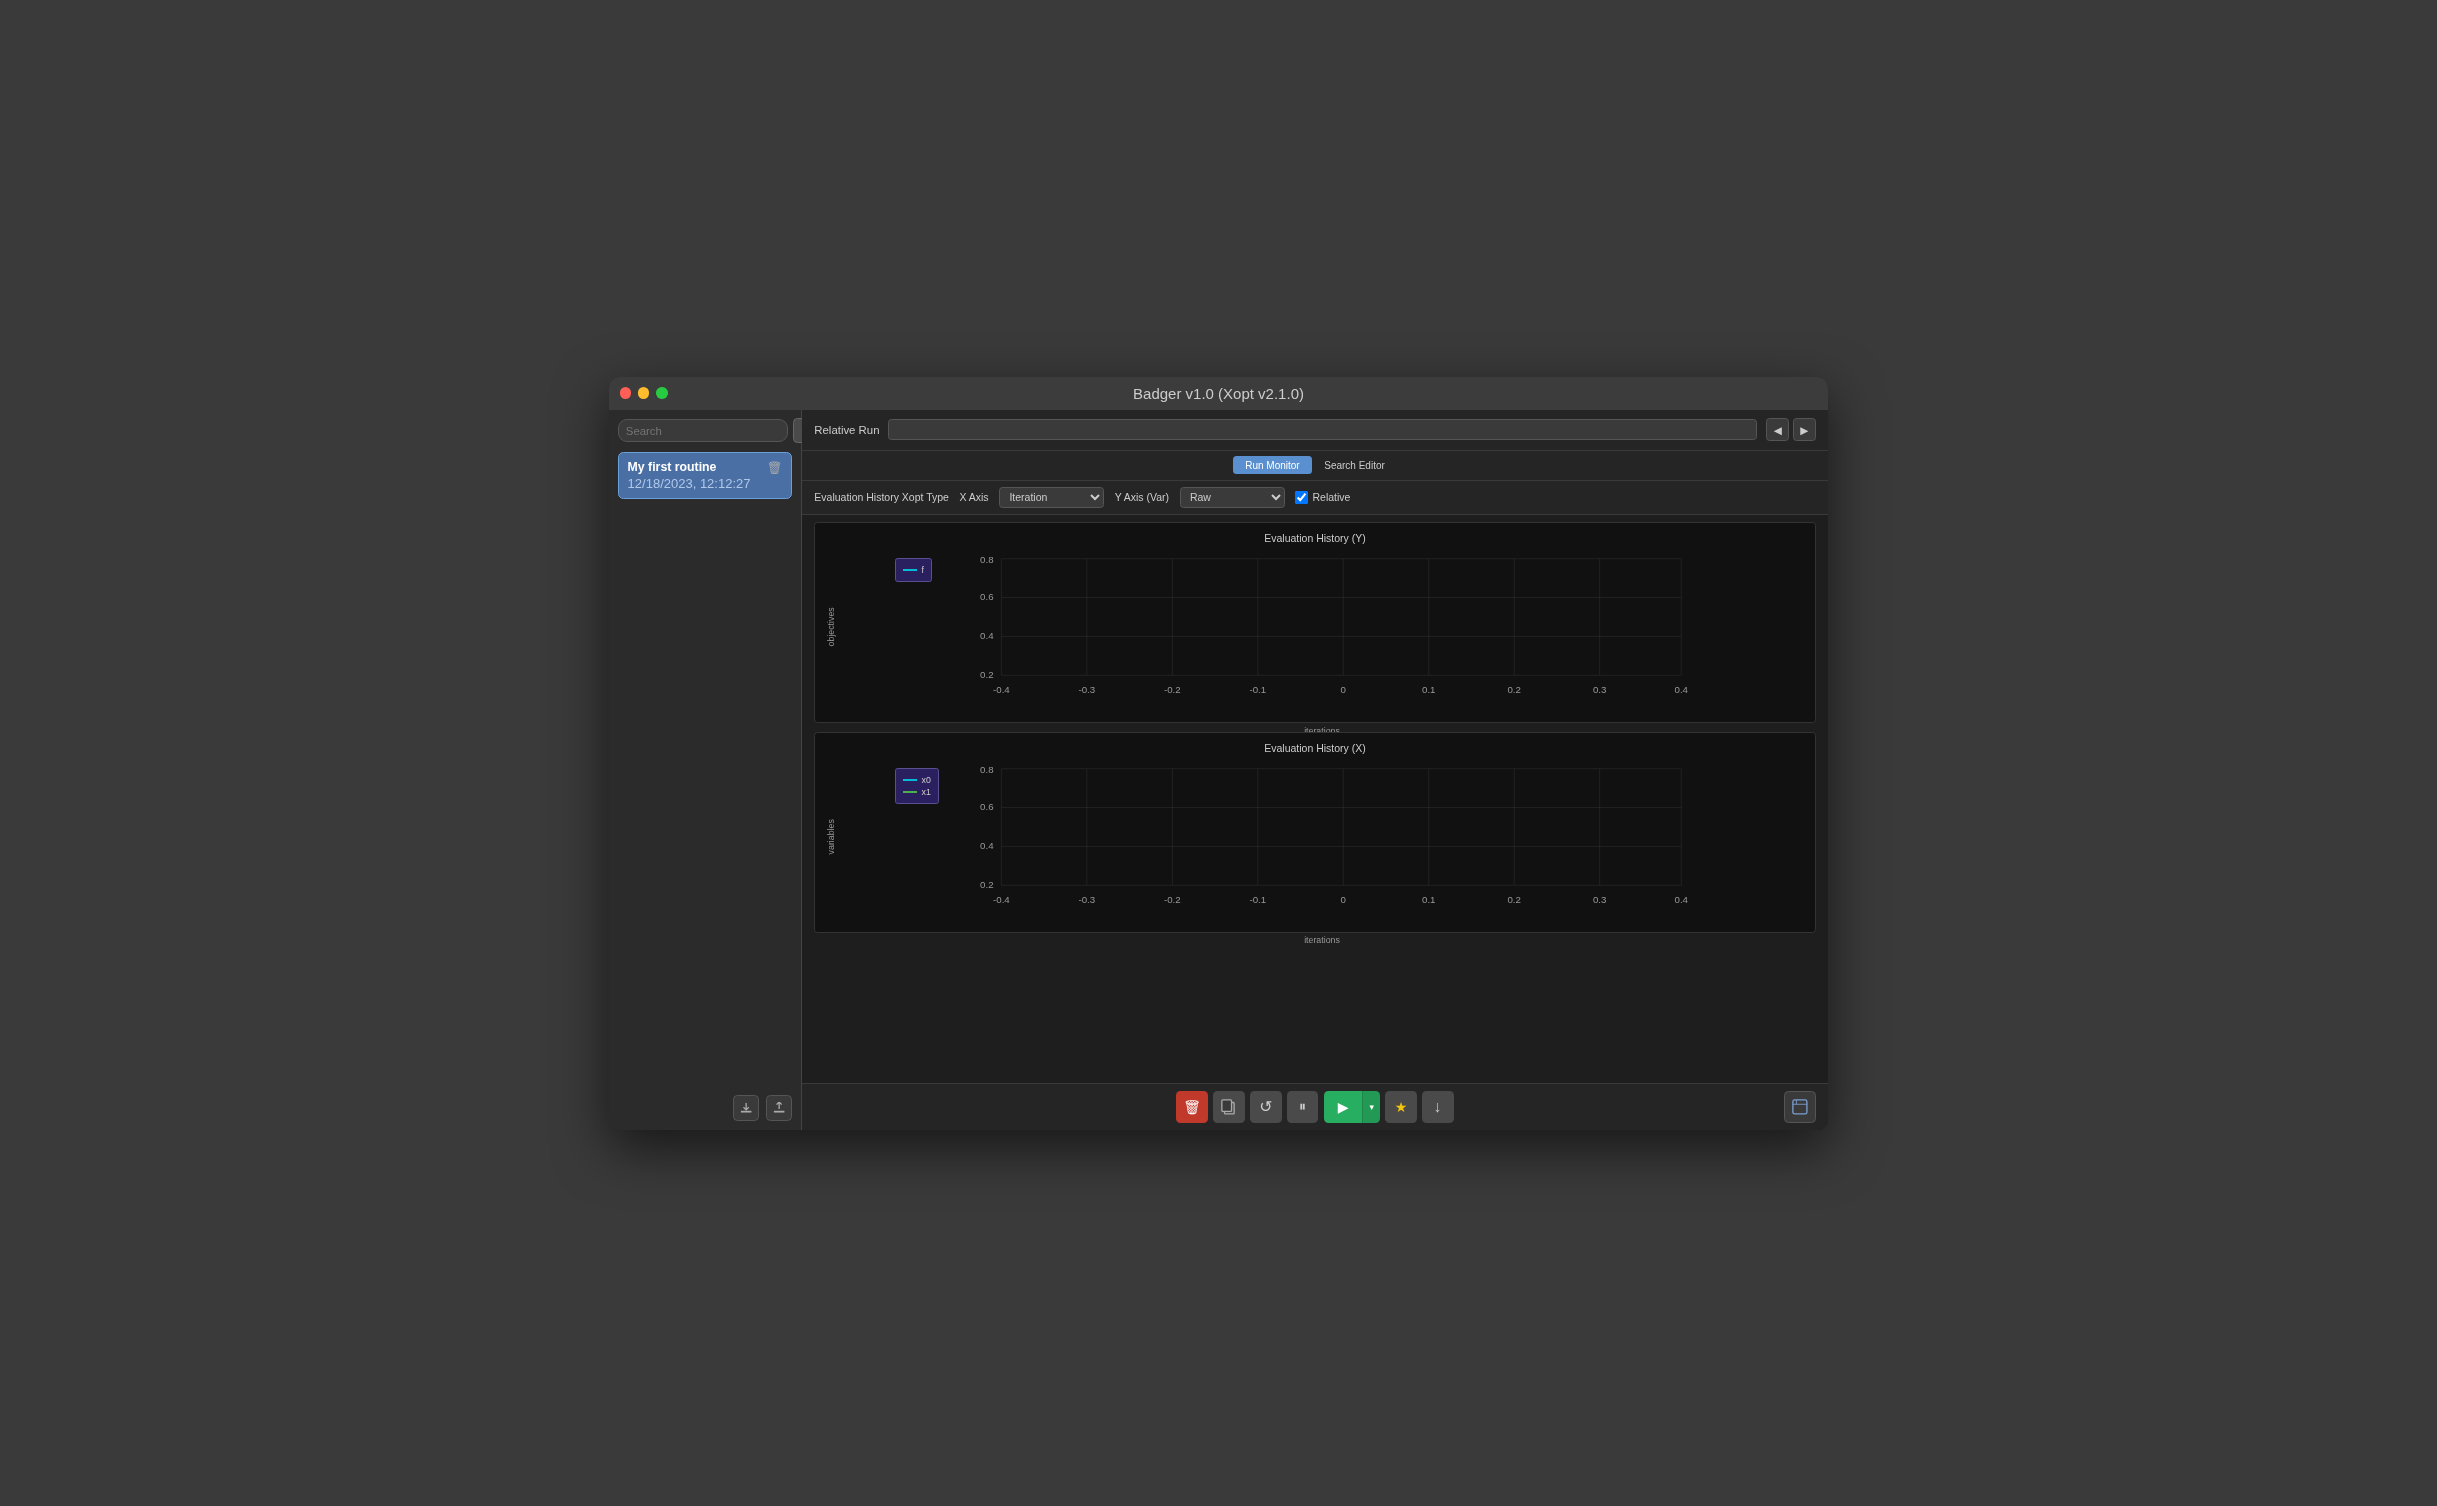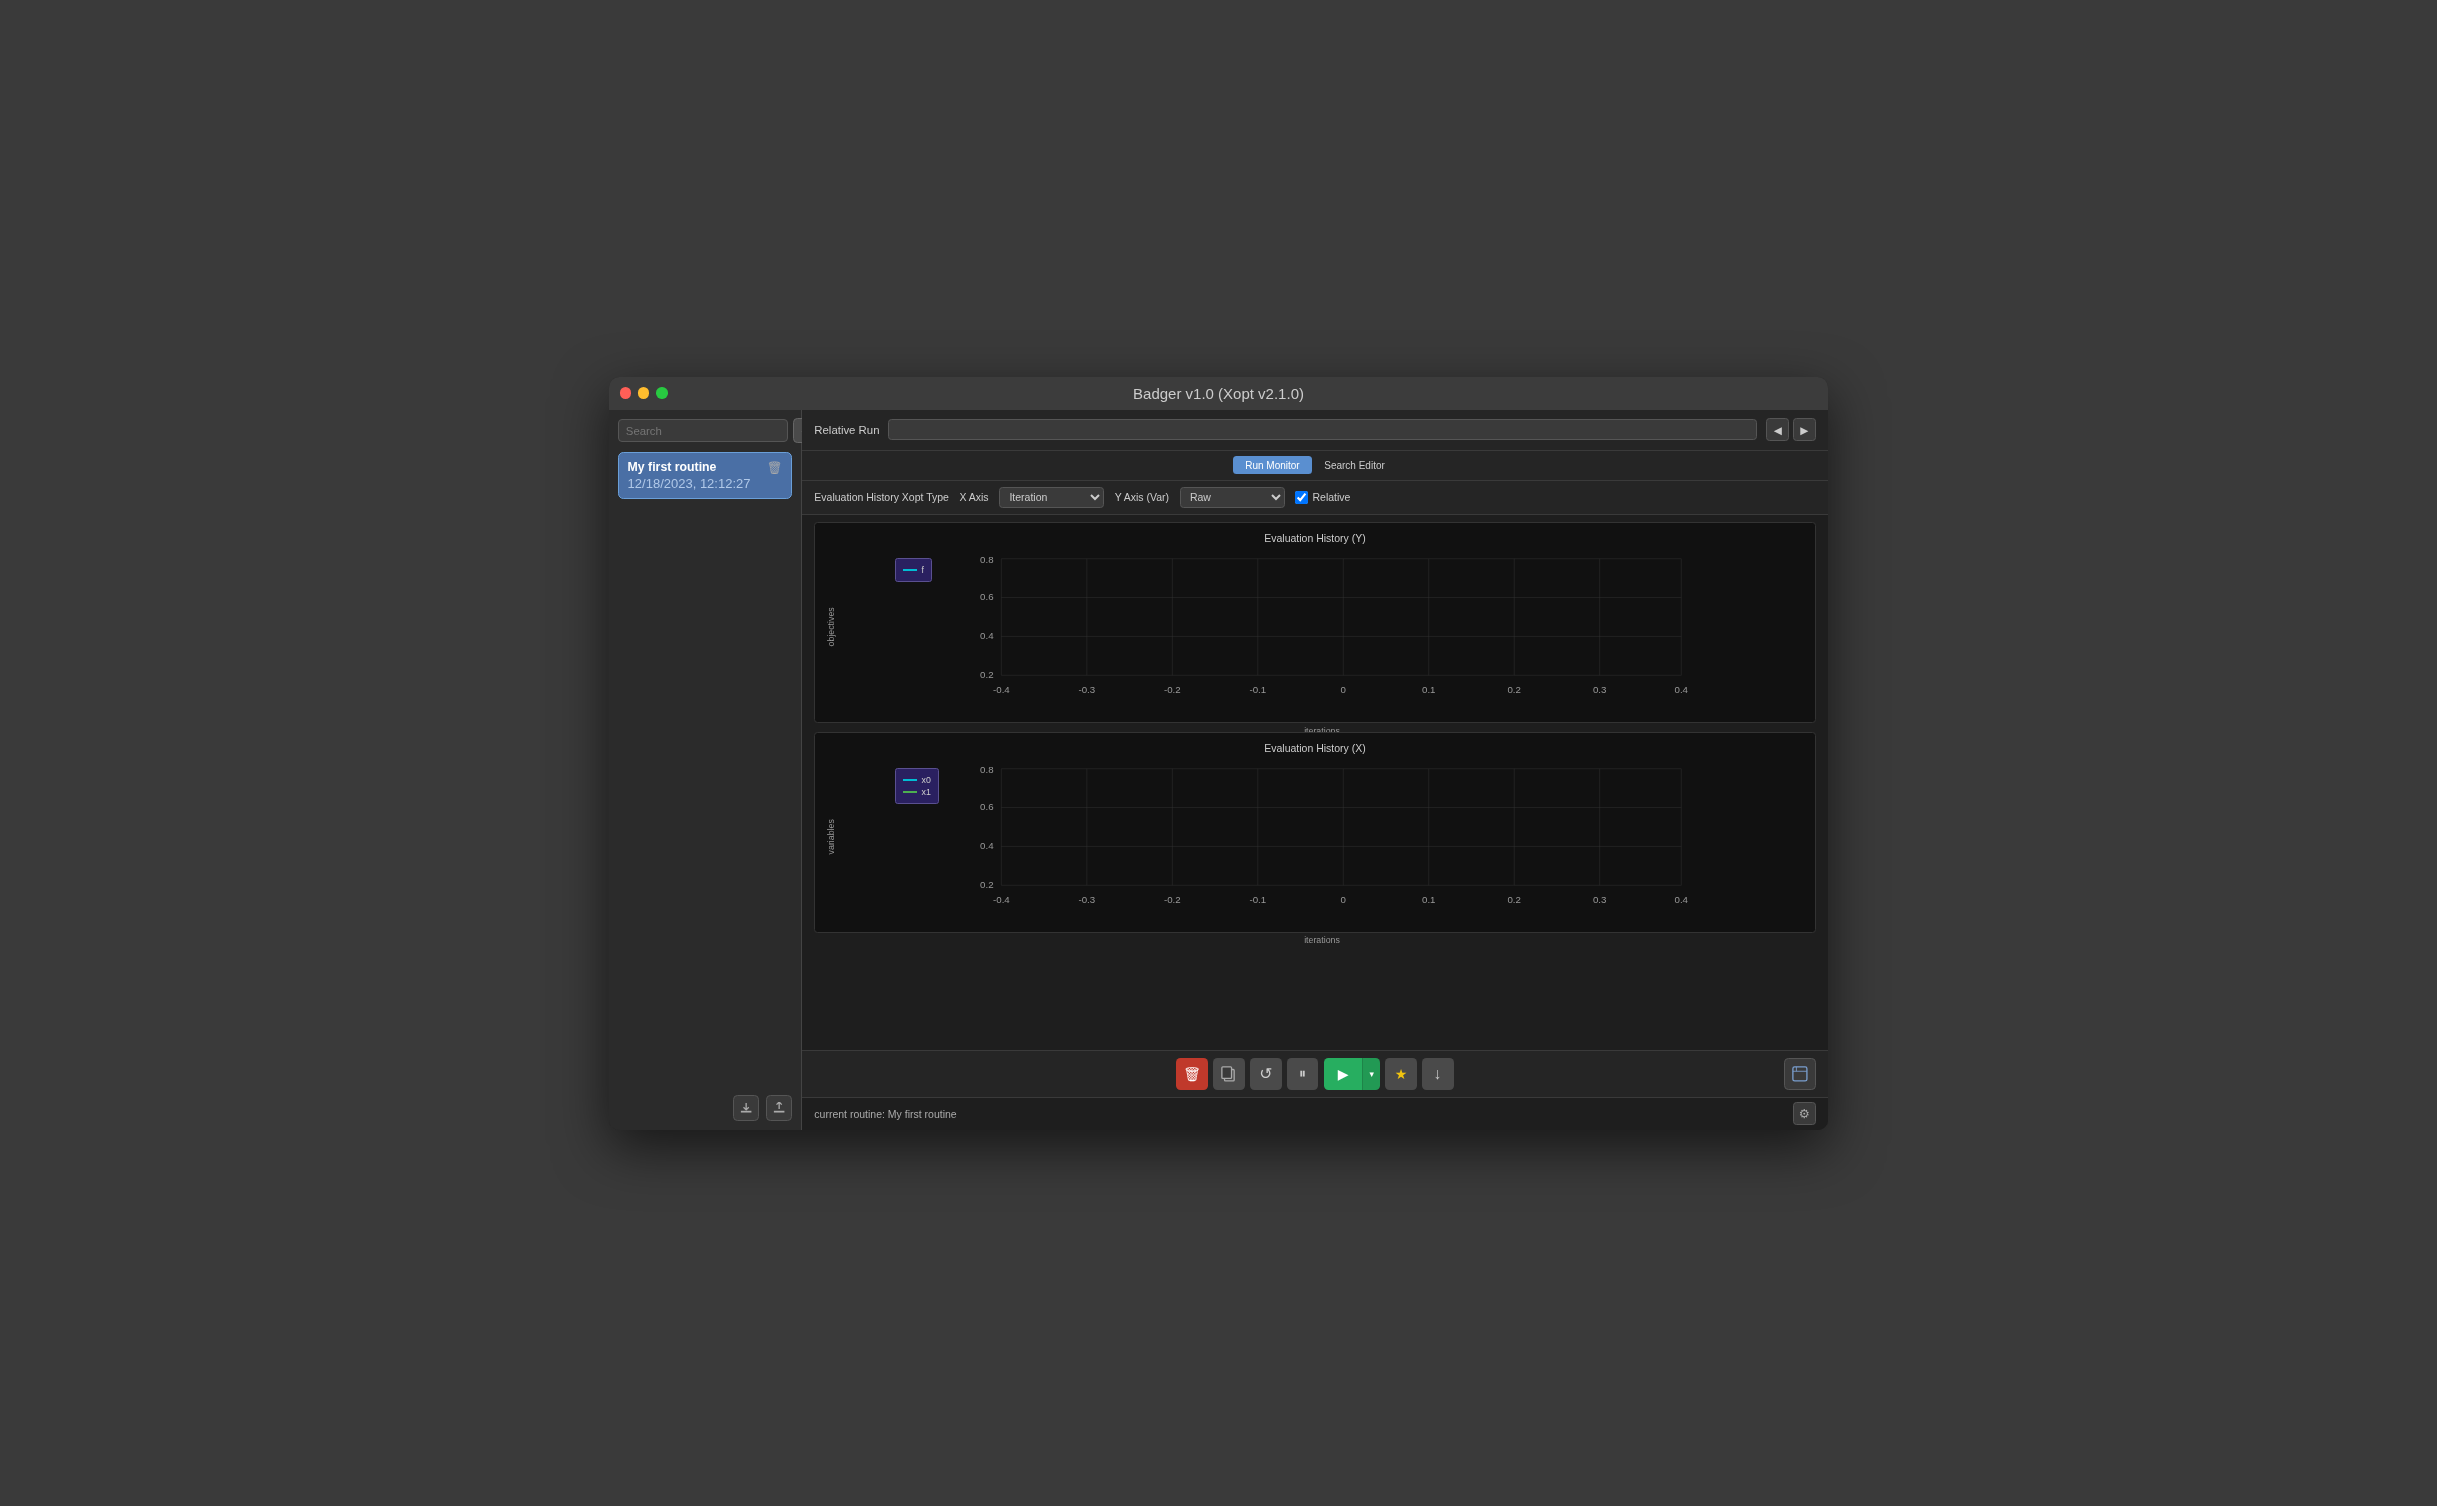--- a/index.html
+++ b/index.html
@@ -68,21 +68,21 @@
     .sidebar-header {
       display: flex;
       align-items: center;
       gap: 5.3px;
       margin-bottom: 8.8px;
     }
     .search-input {
       flex: 1;
       background: #3a3a3a;
       border: 0.9px solid #555;
-      border-radius: 4px;
+      border-radius: 9px;
       color: #ccc;
       padding: 4.4px 7px;
       font-size: 11.4px;
       outline: none;
     }
     .add-btn {
       width: 24.5px;
       height: 24.5px;
       background: #4a4a4a;
       border: 0.9px solid #666;
@@ -620,21 +620,17 @@
         <div class="tb-btn tb-btn-gray" style="font-size:15.8px;">↓</div>
         <div class="tb-box-btn tb-right">
           <svg width="15.8" height="15.8" viewBox="0 0 18 18" fill="none">
             <rect x="1" y="1" width="16" height="16" rx="2" stroke="#7a9fd0" stroke-width="1.5" fill="none"></rect>
             <line x1="1" y1="6" x2="17" y2="6" stroke="#7a9fd0" stroke-width="1"></line>
             <line x1="5" y1="1" x2="5" y2="6" stroke="#7a9fd0" stroke-width="1"></line>
           </svg>
         </div>
       </div>
 
-      <div class="status-bar">
-        <span class="status-text">current routine: My first routine</span>
-        <div class="settings-btn">⚙</div>
-      </div>
 
     </div>
   </div>
 </div>
 
 
 </body></html>

